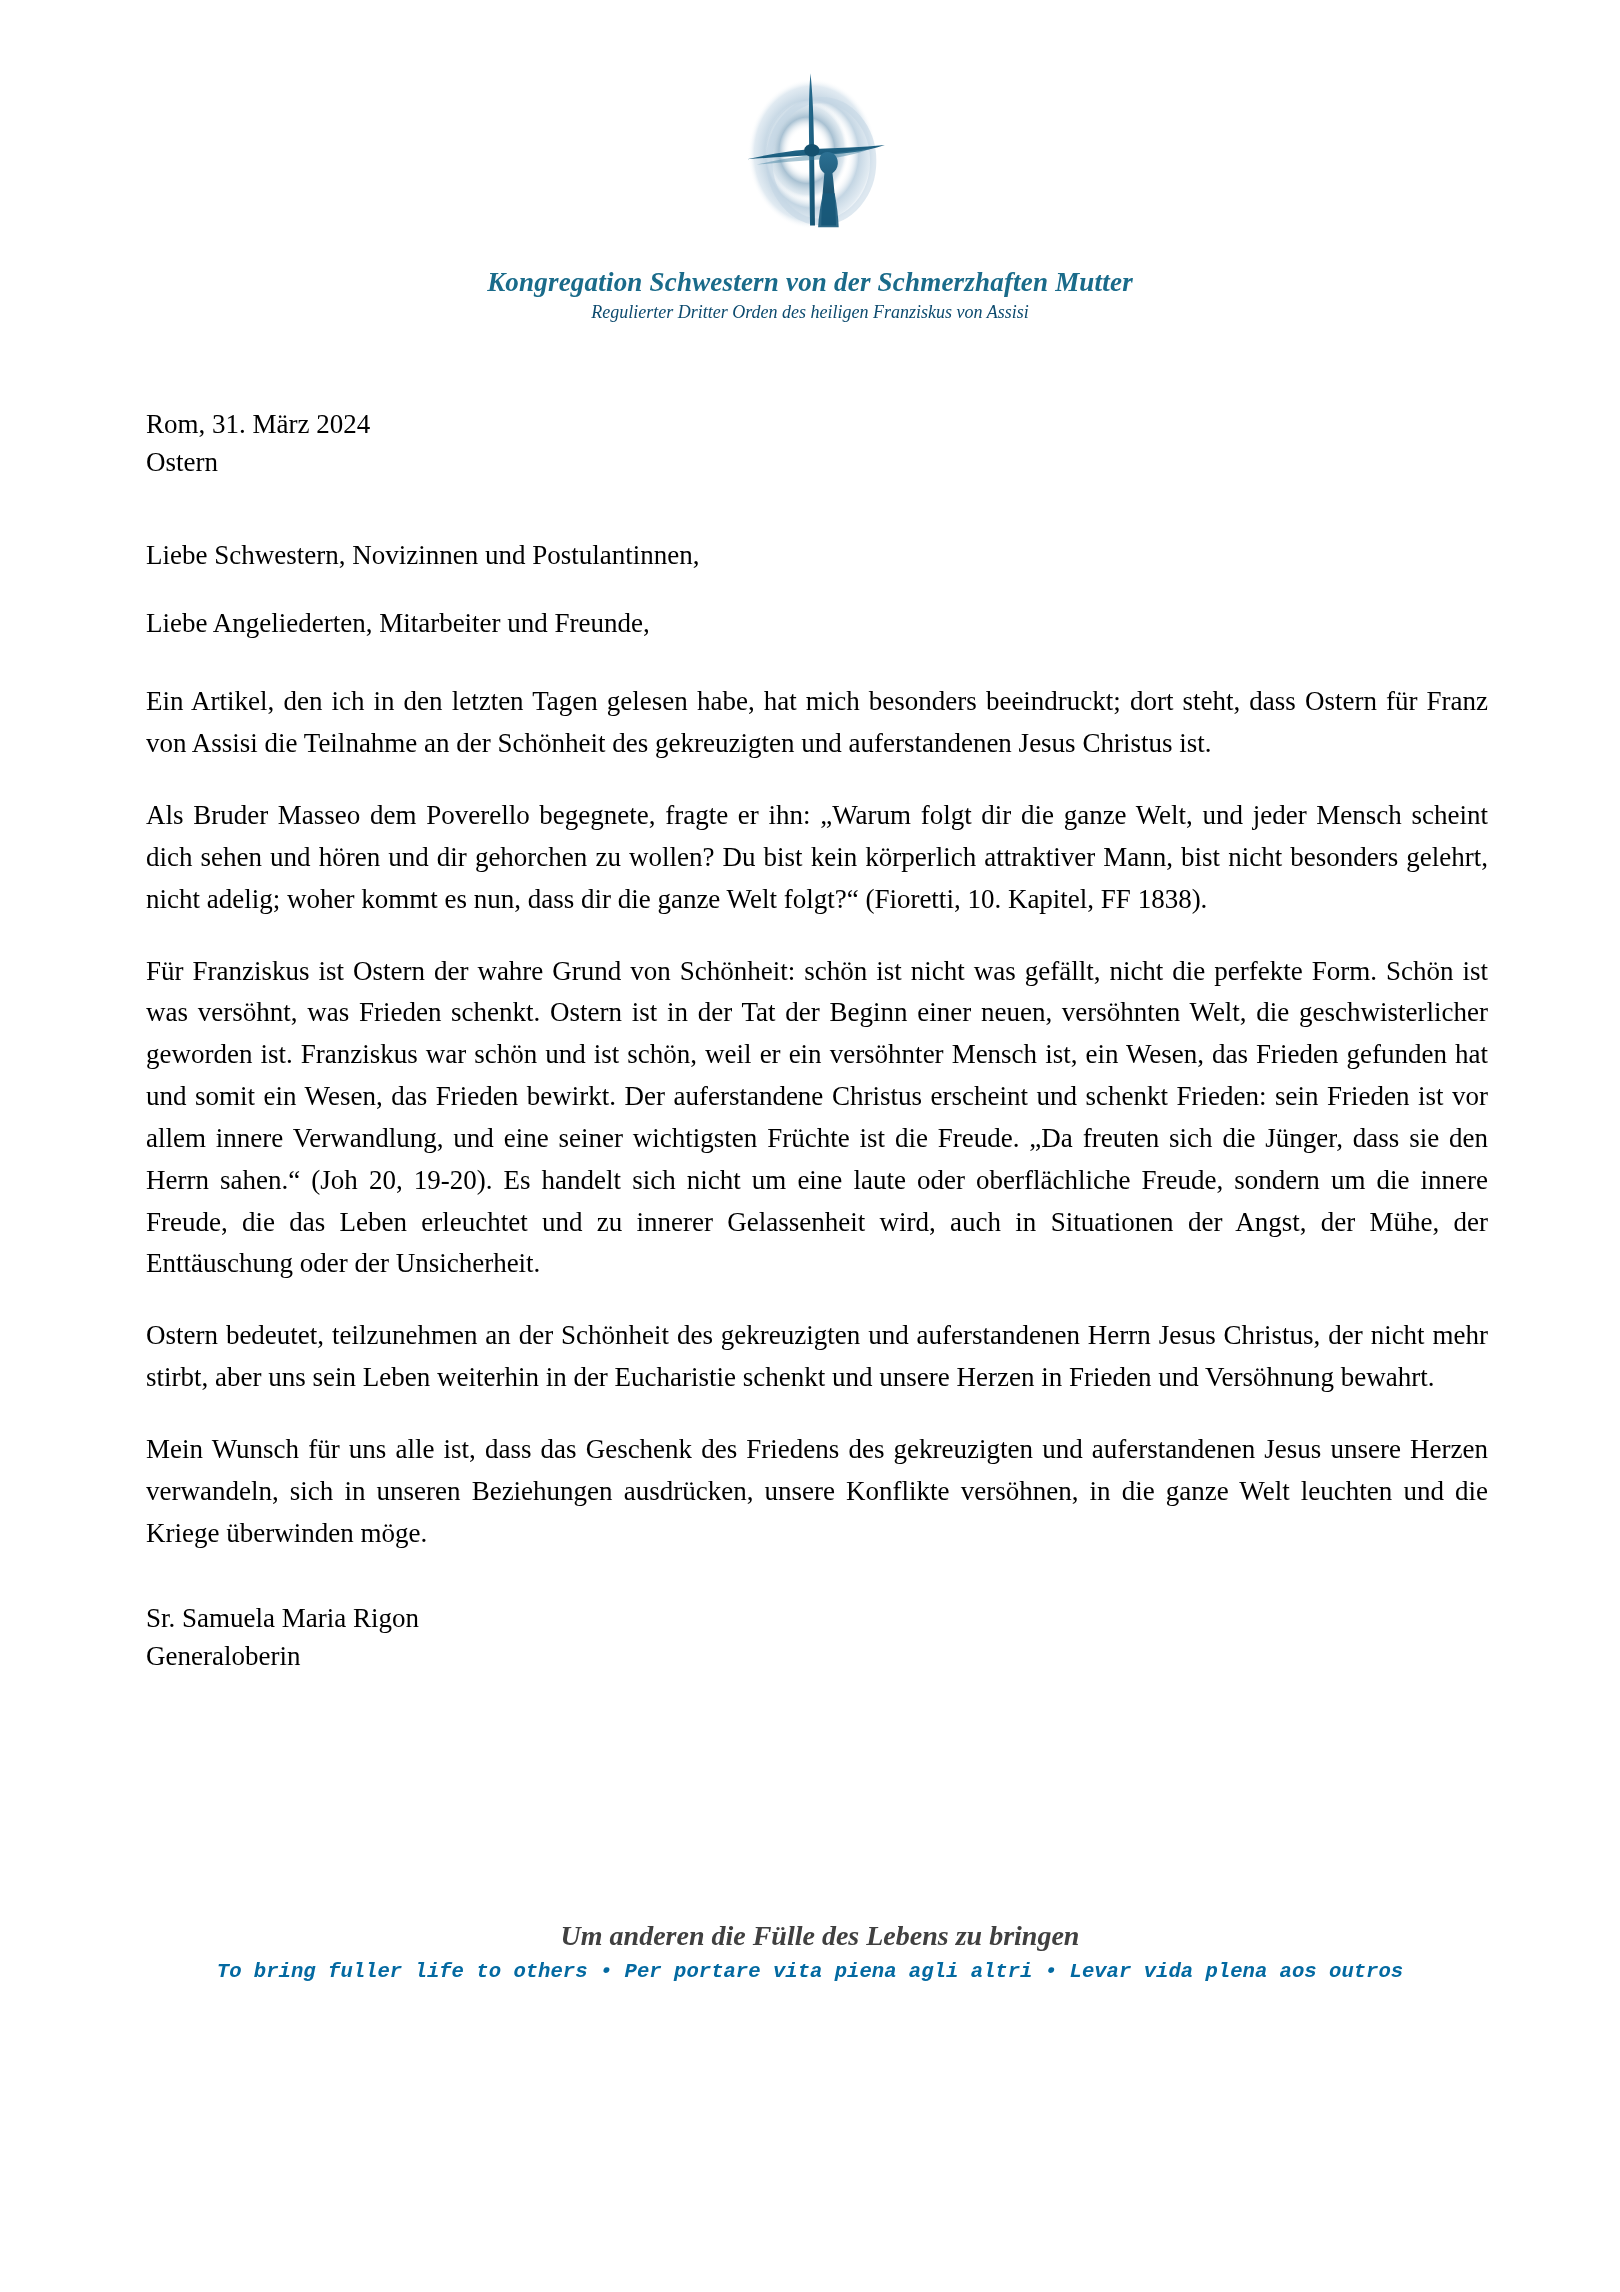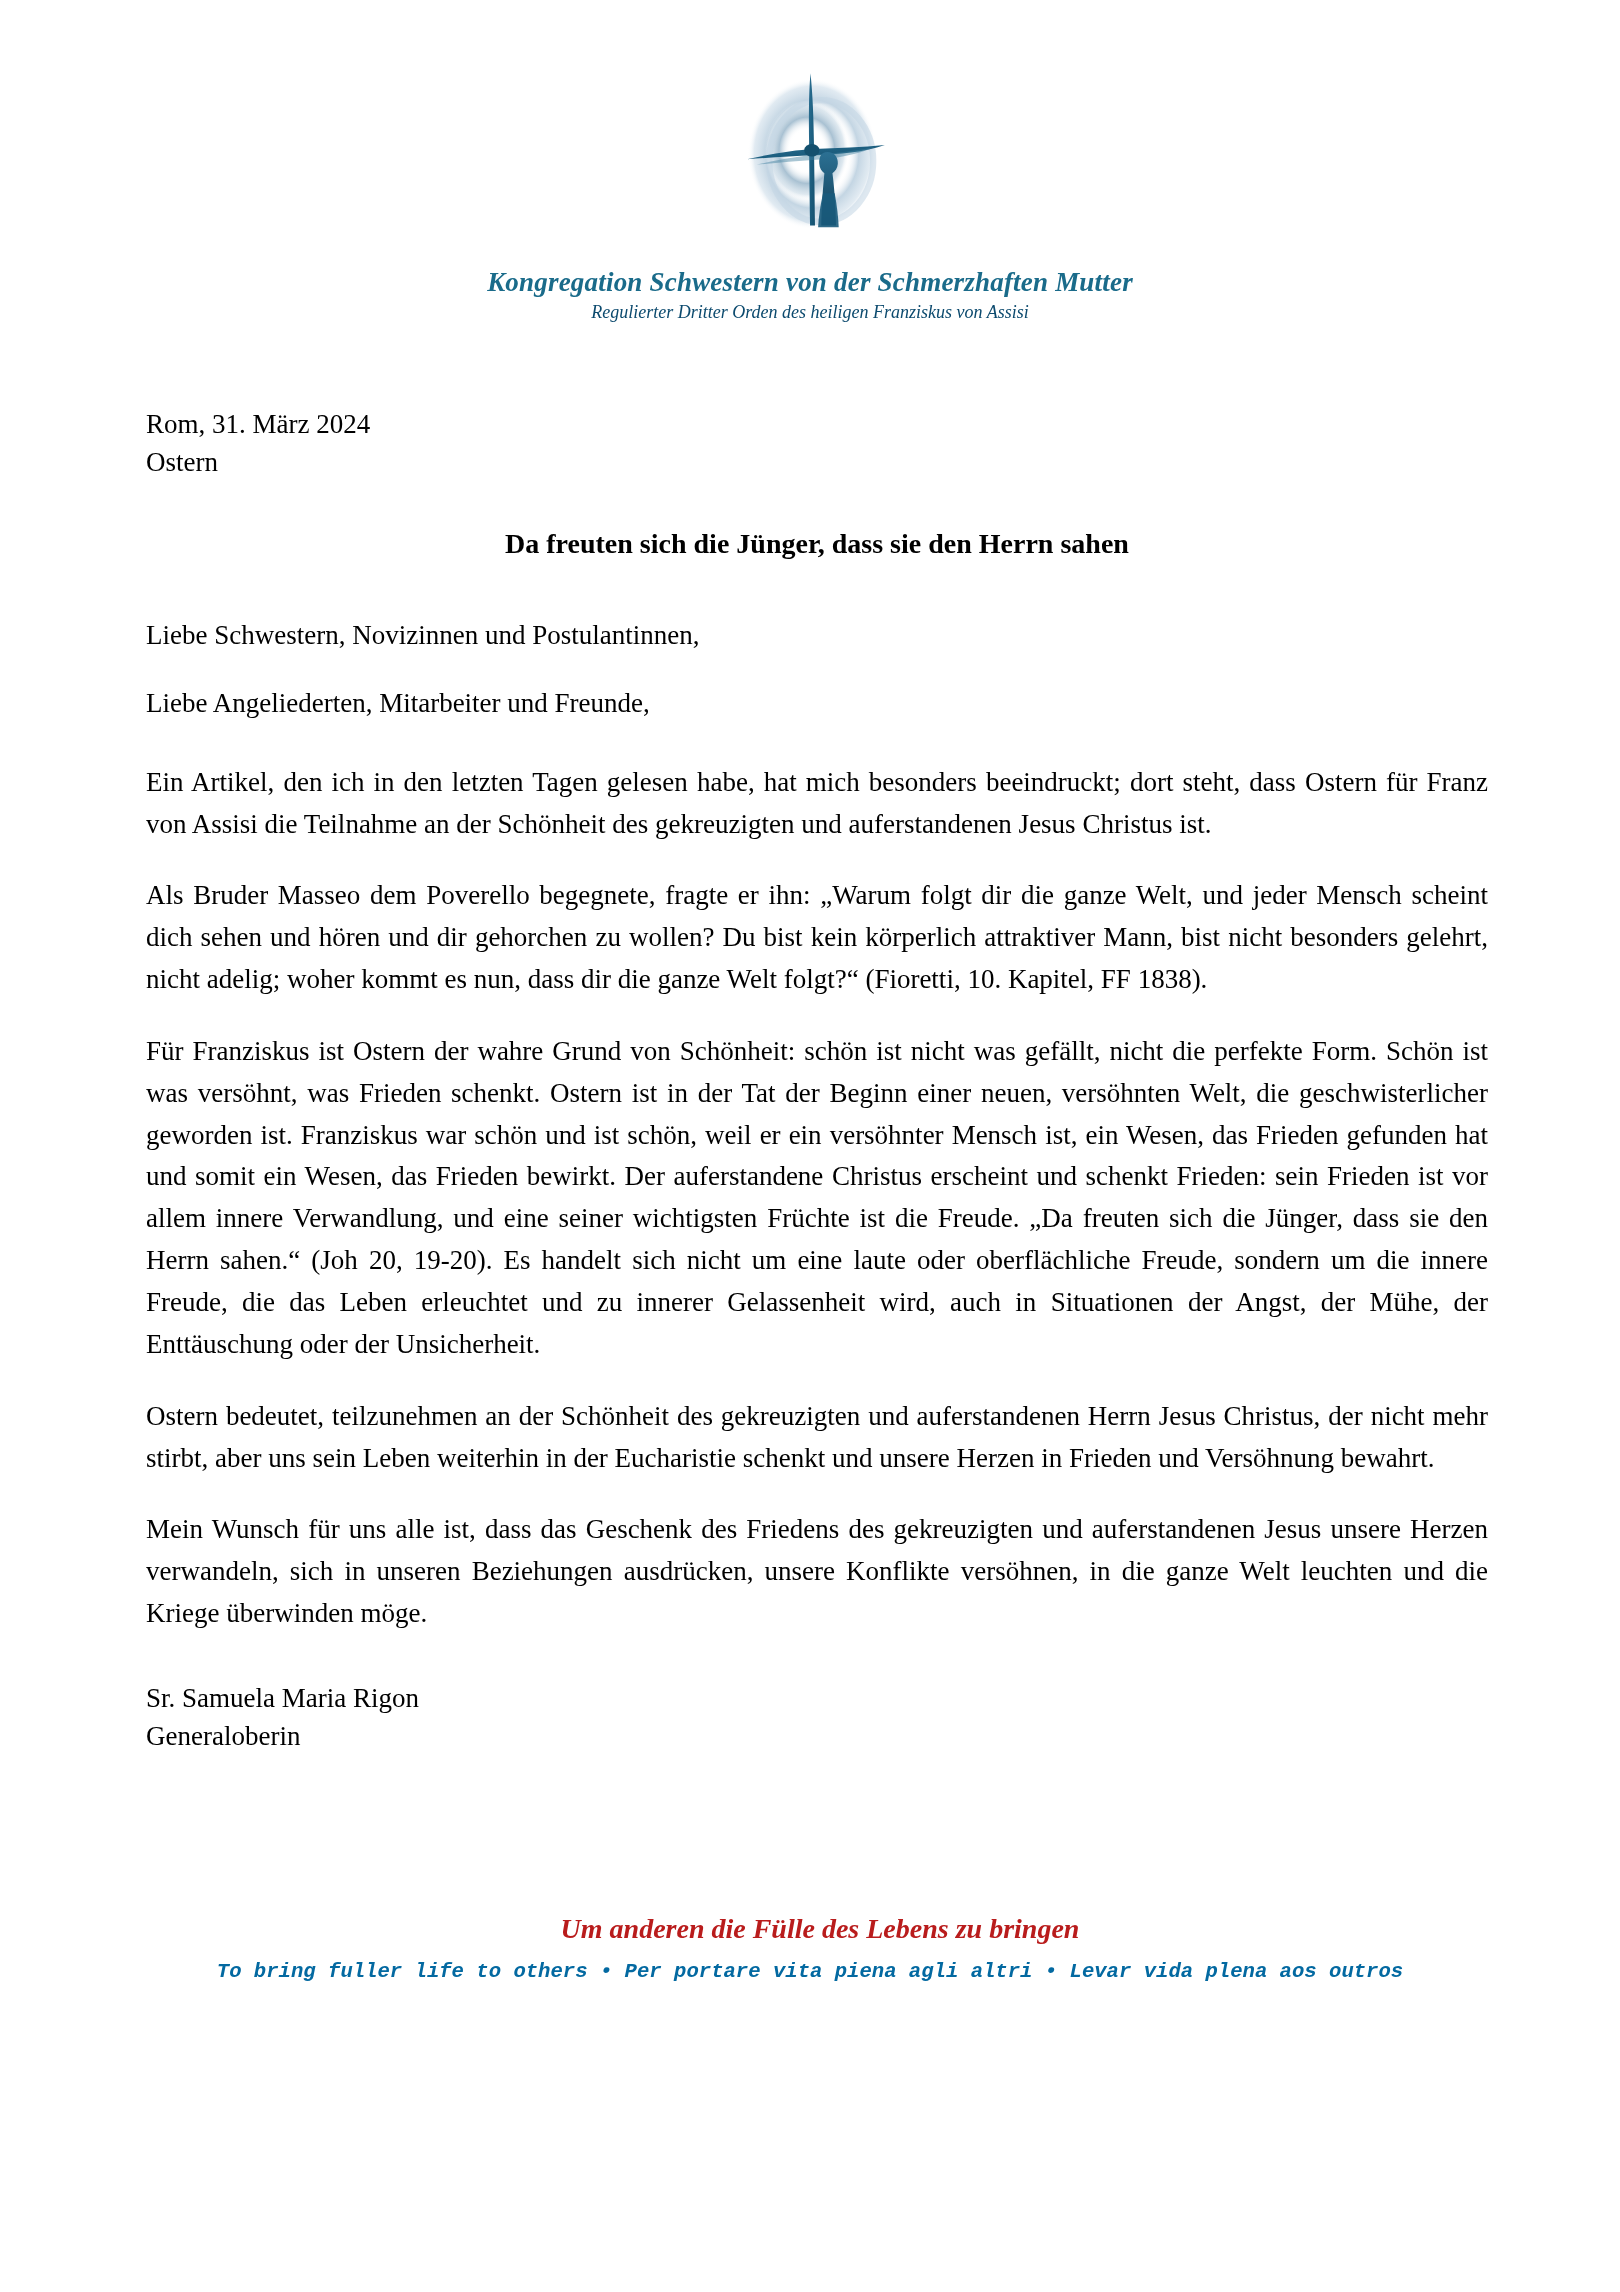--- a/index.html
+++ b/index.html
@@ -120,26 +120,26 @@
   
   .footer {
     position: absolute;
     left: 0;
     right: 0;
     bottom: 64px;
     text-align: center;
   }
 
   .footer-main {
-    margin: 15px;
+    margin: 8px;
     font-family: "Liberation Serif", "DejaVu Serif", serif;
     font-weight: bold;
     font-style: italic;
     font-size: 28px;
-    color: #b91c1c;
+    color: #404040;
     white-space: nowrap;
     padding-left: 20px;
   }
 
   .footer-sub {
     margin: 6.3px 0 0 0;
     font-family: Liberation Mono, monospace;
     font-weight: bold;
     font-style: italic;
     font-size: 20.6px;
@@ -210,21 +210,20 @@
     <p class="org-sub">Regulierter Dritter Orden des heiligen Franziskus von Assisi</p>
   </header>
 
   <main class="content">
 
     <div class="dateline">
       <div>Rom, 31. März 2024</div>
       <div>Ostern</div>
     </div>
 
-    <h1 class="doc-title">Da freuten sich die Jünger, dass sie den Herrn sahen</h1>
 
     <p class="salutation">Liebe Schwestern, Novizinnen und Postulantinnen,</p>
 
     <p class="salutation">Liebe Angeliederten, Mitarbeiter und Freunde,</p>
 
     <p class="para first">Ein Artikel, den ich in den letzten Tagen gelesen habe, hat mich besonders beeindruckt; dort steht, dass Ostern für Franz von Assisi die Teilnahme an der Schönheit des gekreuzigten und auferstandenen Jesus Christus ist.</p>
 
     <p class="para">Als Bruder Masseo dem Poverello begegnete, fragte er ihn: „Warum folgt dir die ganze Welt, und jeder Mensch scheint dich sehen und hören und dir gehorchen zu wollen? Du bist kein körperlich attraktiver Mann, bist nicht besonders gelehrt, nicht adelig; woher kommt es nun, dass dir die ganze Welt folgt?“ (Fioretti, 10. Kapitel, FF 1838).</p>
 
     <p class="para">Für Franziskus ist Ostern der wahre Grund von Schönheit: schön ist nicht was gefällt, nicht die perfekte Form. Schön ist was versöhnt, was Frieden schenkt. Ostern ist in der Tat der Beginn einer neuen, versöhnten Welt, die geschwisterlicher geworden ist. Franziskus war schön und ist schön, weil er ein versöhnter Mensch ist, ein Wesen, das Frieden gefunden hat und somit ein Wesen, das Frieden bewirkt. Der auferstandene Christus erscheint und schenkt Frieden: sein Frieden ist vor allem innere Verwandlung, und eine seiner wichtigsten Früchte ist die Freude. „Da freuten sich die Jünger, dass sie den Herrn sahen.“ (Joh 20, 19-20). Es handelt sich nicht um eine laute oder oberflächliche Freude, sondern um die innere Freude, die das Leben erleuchtet und zu innerer Gelassenheit wird, auch in Situationen der Angst, der Mühe, der Enttäuschung oder der Unsicherheit.</p>

